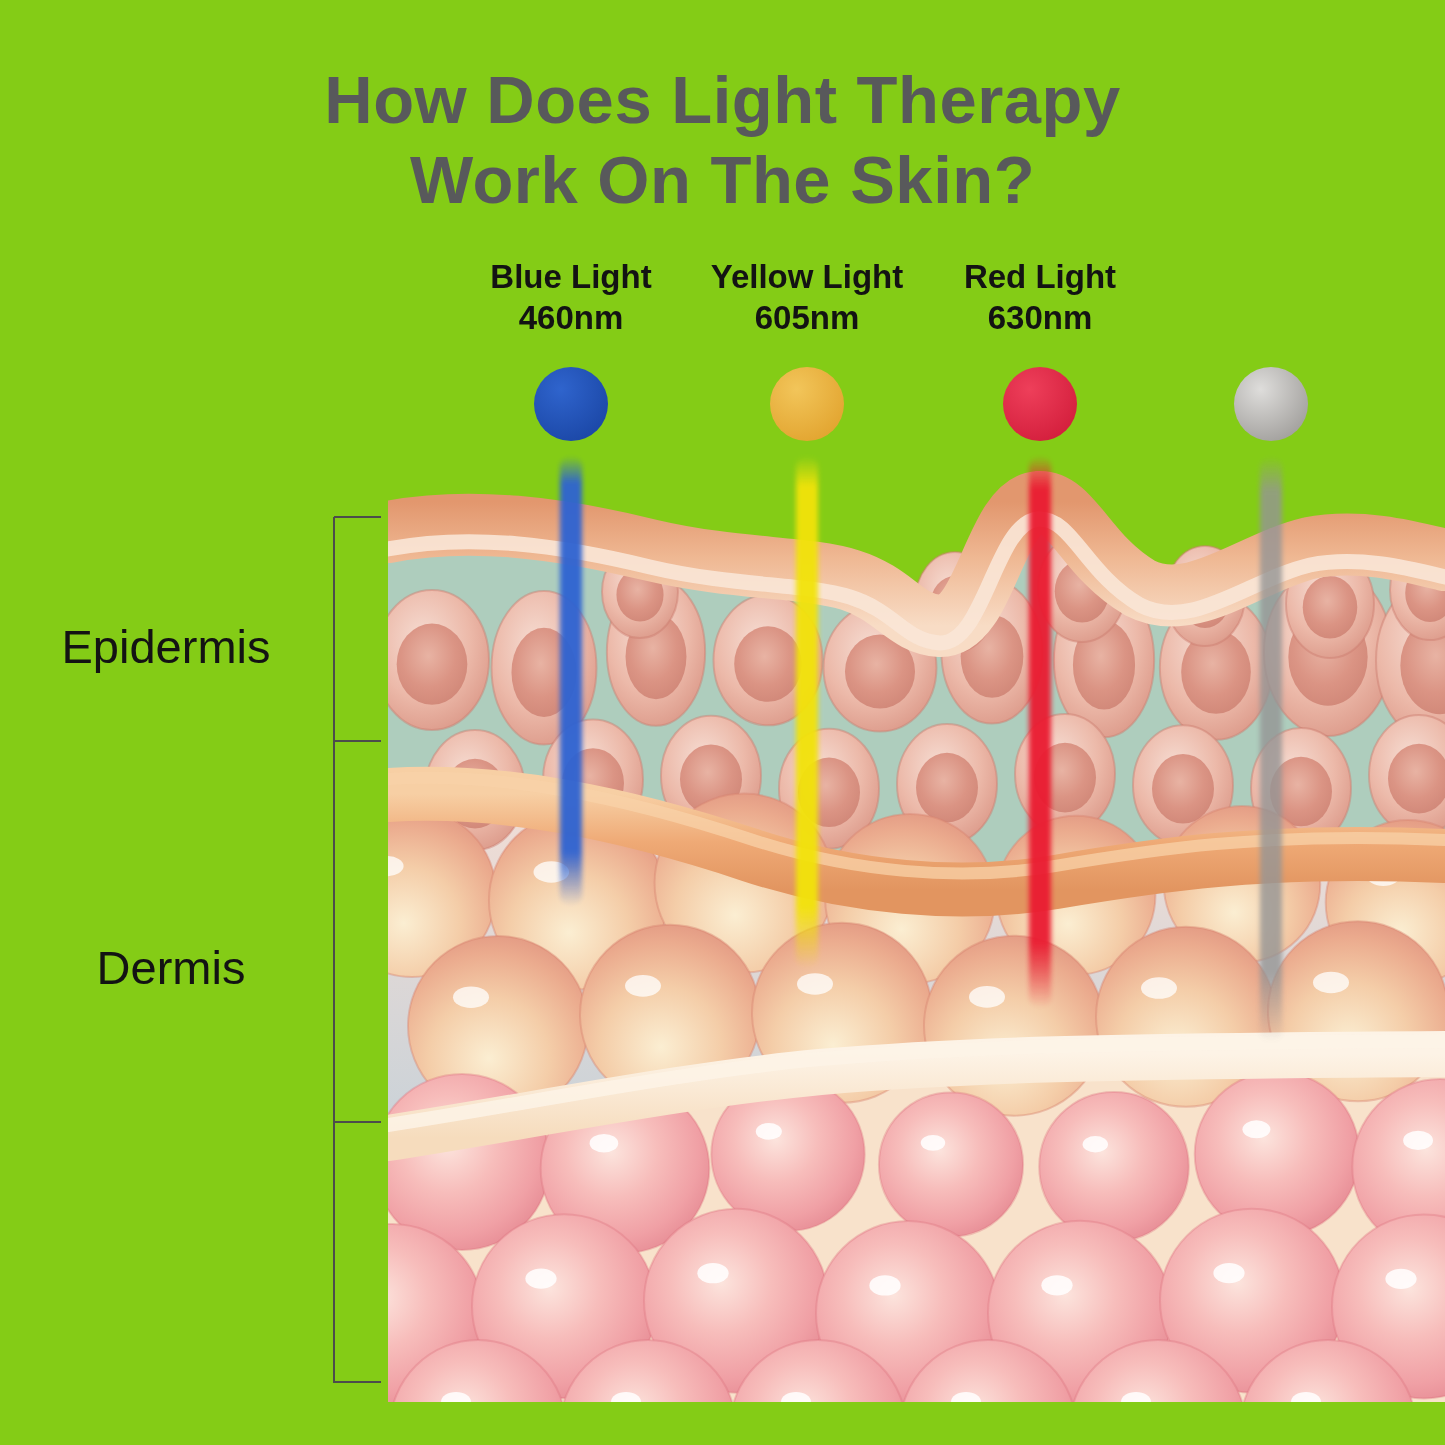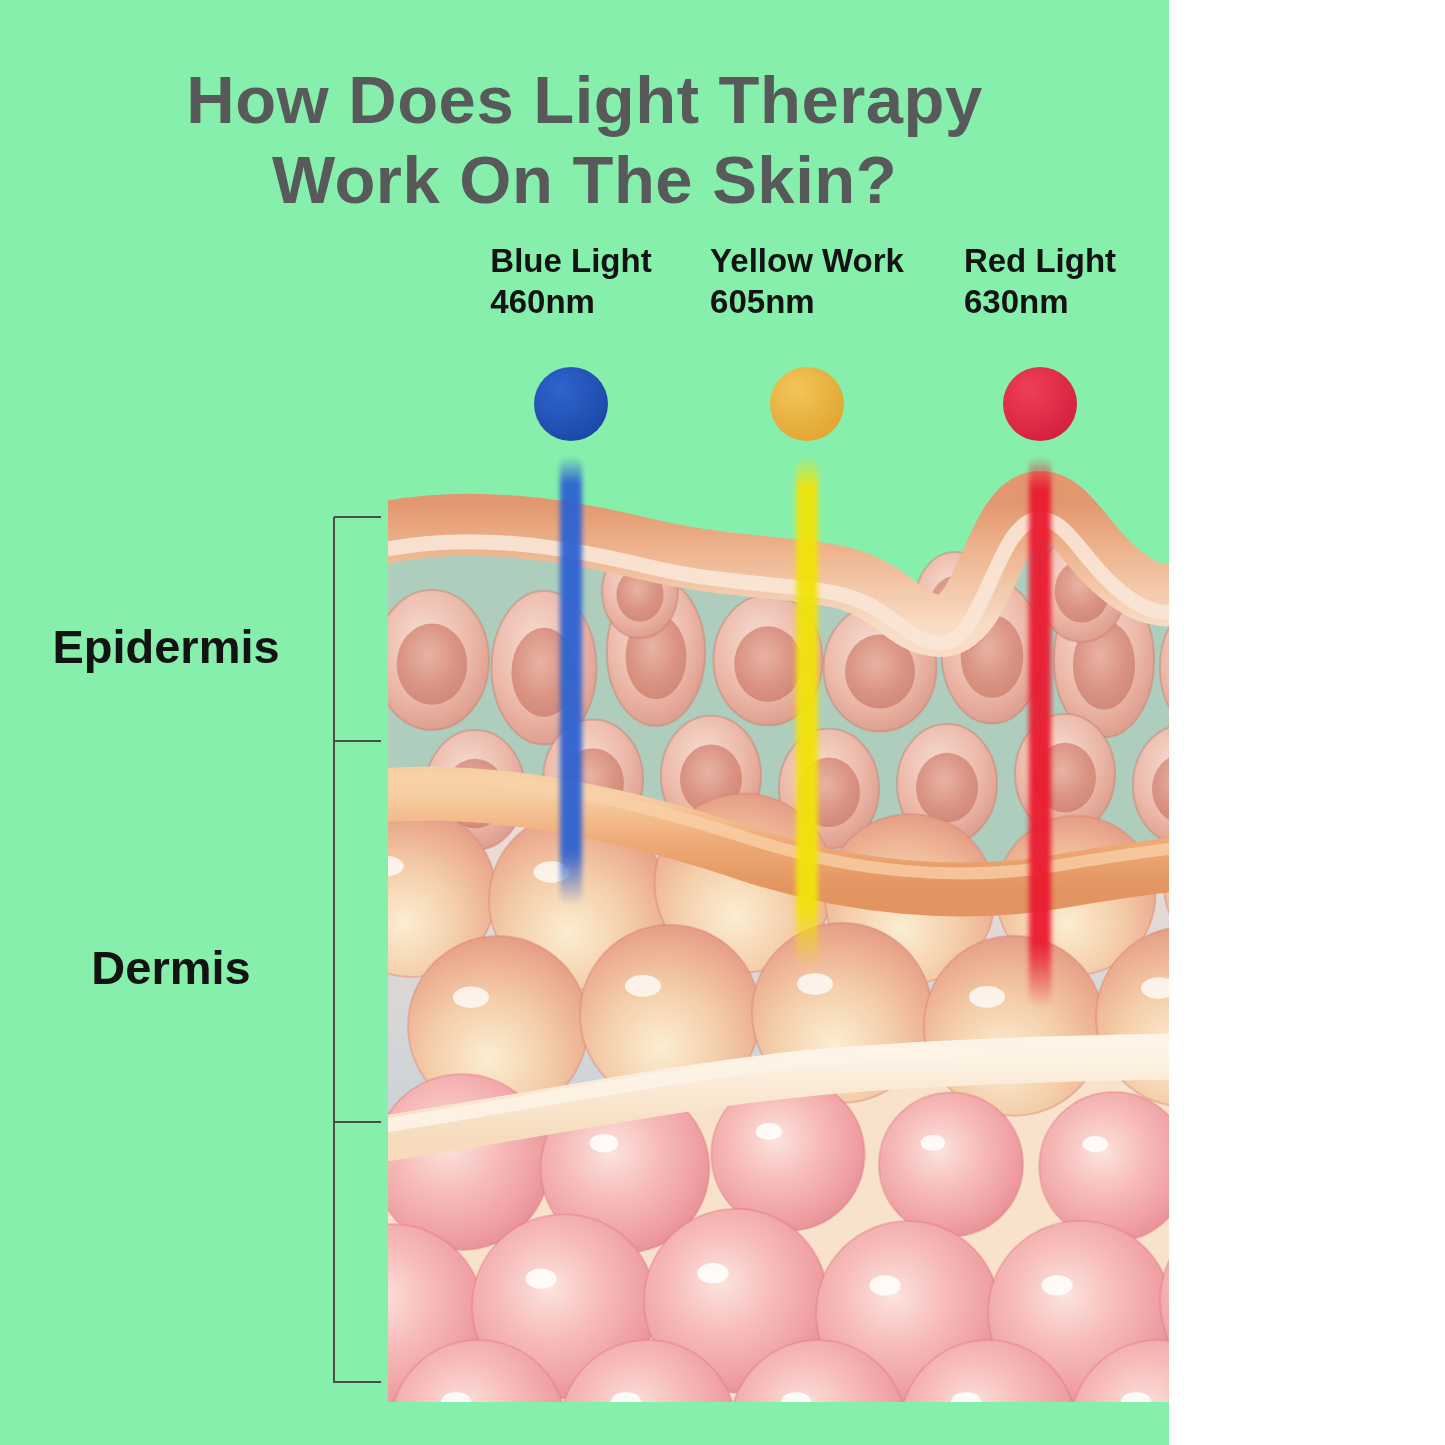--- a/index.html
+++ b/index.html
@@ -1,30 +1,30 @@
 <!DOCTYPE html>
 <html><head>
 <meta charset="utf-8">
 <style>
   html,body{margin:0;padding:0;background:#ffffff;}
   .canvas{
-    position:relative;width:1169px;height:1445px;background:#86efac;overflow:hidden;
+    position:relative;width:1445px;height:1445px;background:#84cc16;overflow:hidden;
     font-family:"Liberation Sans","DejaVu Sans",sans-serif;
   }
   
   .title{
     position:absolute;top:60px;left:0;width:100%;
     text-align:center;color:#58595b;font-weight:700;
     font-size:67px;line-height:80px;letter-spacing:.5px;
   }
   
   .light-col{position:absolute;top:0;width:0;}
   .light-label{
-    position:absolute;top:240px;left:0;transform:translateX(-50%);
-    text-align:left;color:#131313;font-weight:600;
+    position:absolute;top:256px;left:0;transform:translateX(-50%);
+    text-align:center;color:#131313;font-weight:600;
     font-size:33px;line-height:41px;white-space:nowrap;
   }
   .light-circle{
     position:absolute;top:367px;left:-37px;width:74px;height:74px;border-radius:50%;
     background:radial-gradient(circle at 36% 30%, var(--c1) 0%, var(--c2) 82%);
   }
   
   .beam{
     position:absolute;width:22px;border-radius:12px;filter:blur(2.5px);
     background:linear-gradient(to bottom, rgba(255,255,255,0) 0%, var(--beam) 6%, var(--beam) 88%, rgba(255,255,255,0) 100%);
@@ -33,21 +33,21 @@
   .beam-0{left:560px;top:456px;height:450px;}
   .beam-1{left:796px;top:456px;height:512px;}
   .beam-2{left:1029px;top:456px;height:552px;}
   .beam-3{left:1260px;top:456px;height:586px;opacity:.8;}
   
   .bracket-v{position:absolute;left:333px;top:517px;width:2px;height:866px;background:#4c4c4c;z-index:2;}
   .tick{position:absolute;left:334px;width:47px;height:2px;background:#4c4c4c;z-index:2;}
   .tick-0{top:516px;}.tick-1{top:740px;}.tick-2{top:1121px;}.tick-3{top:1381px;}
   .layer-label{
     position:absolute;transform:translate(-50%,-50%);
-    color:#131313;font-weight:700;font-size:47px;line-height:56px;
+    color:#131313;font-weight:400;font-size:47px;line-height:56px;
     text-align:center;z-index:2;
   }
   .layer-0{left:166px;top:647px;white-space:nowrap;}
   .layer-1{left:171px;top:925px;white-space:nowrap;margin-top:43px;}
   .layer-2{left:185px;top:1267px;width:300px;}
   
   .skin-svg{position:absolute;left:0;top:0;z-index:1;}
 </style>
 </head>
 <body>
@@ -266,21 +266,21 @@
 
   <div class="light-col" style="left: 571px; --c1: #2f64cd; --c2: #1b47a6;">
     <div class="light-label">
       <div>Blue Light</div>
       <div>460nm</div>
     </div>
     <div class="light-circle"></div>
   </div>
   <div class="light-col" style="left: 807px; --c1: #f2c55a; --c2: #e2a42f;">
     <div class="light-label">
-      <div>Yellow Work</div>
+      <div>Yellow Light</div>
       <div>605nm</div>
     </div>
     <div class="light-circle"></div>
   </div>
   <div class="light-col" style="left: 1040px; --c1: #ee3f5a; --c2: #d31e3c;">
     <div class="light-label">
       <div>Red Light</div>
       <div>630nm</div>
     </div>
     <div class="light-circle"></div>

